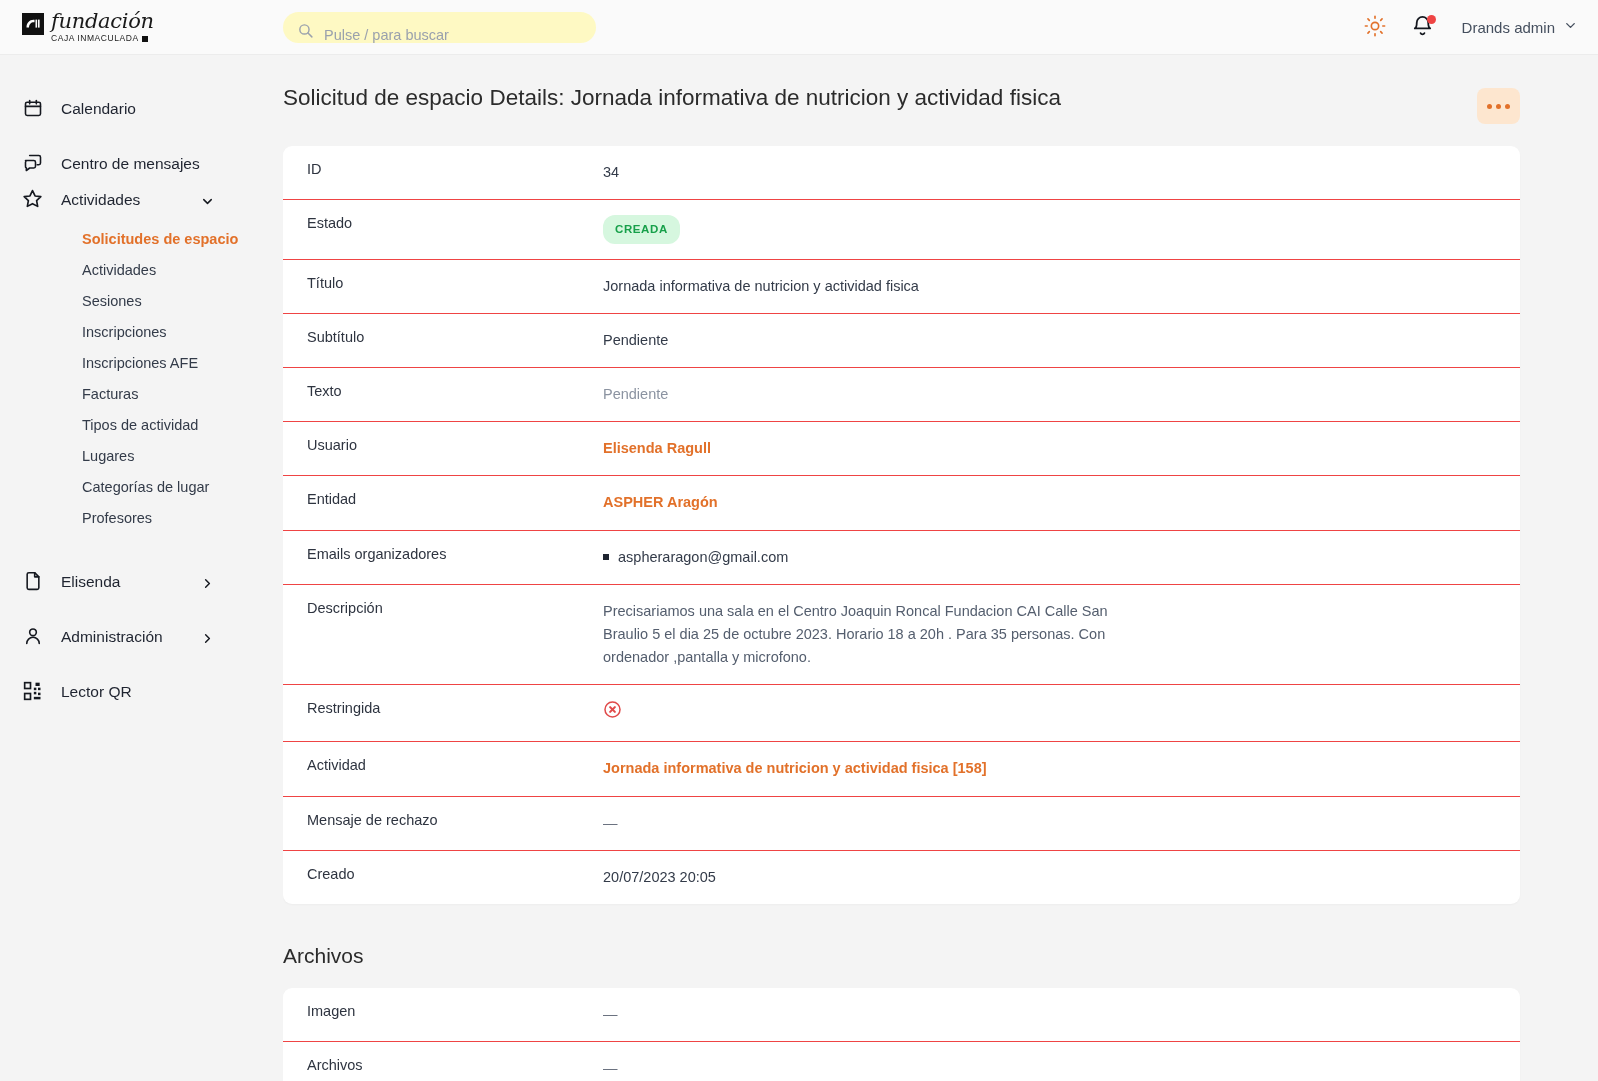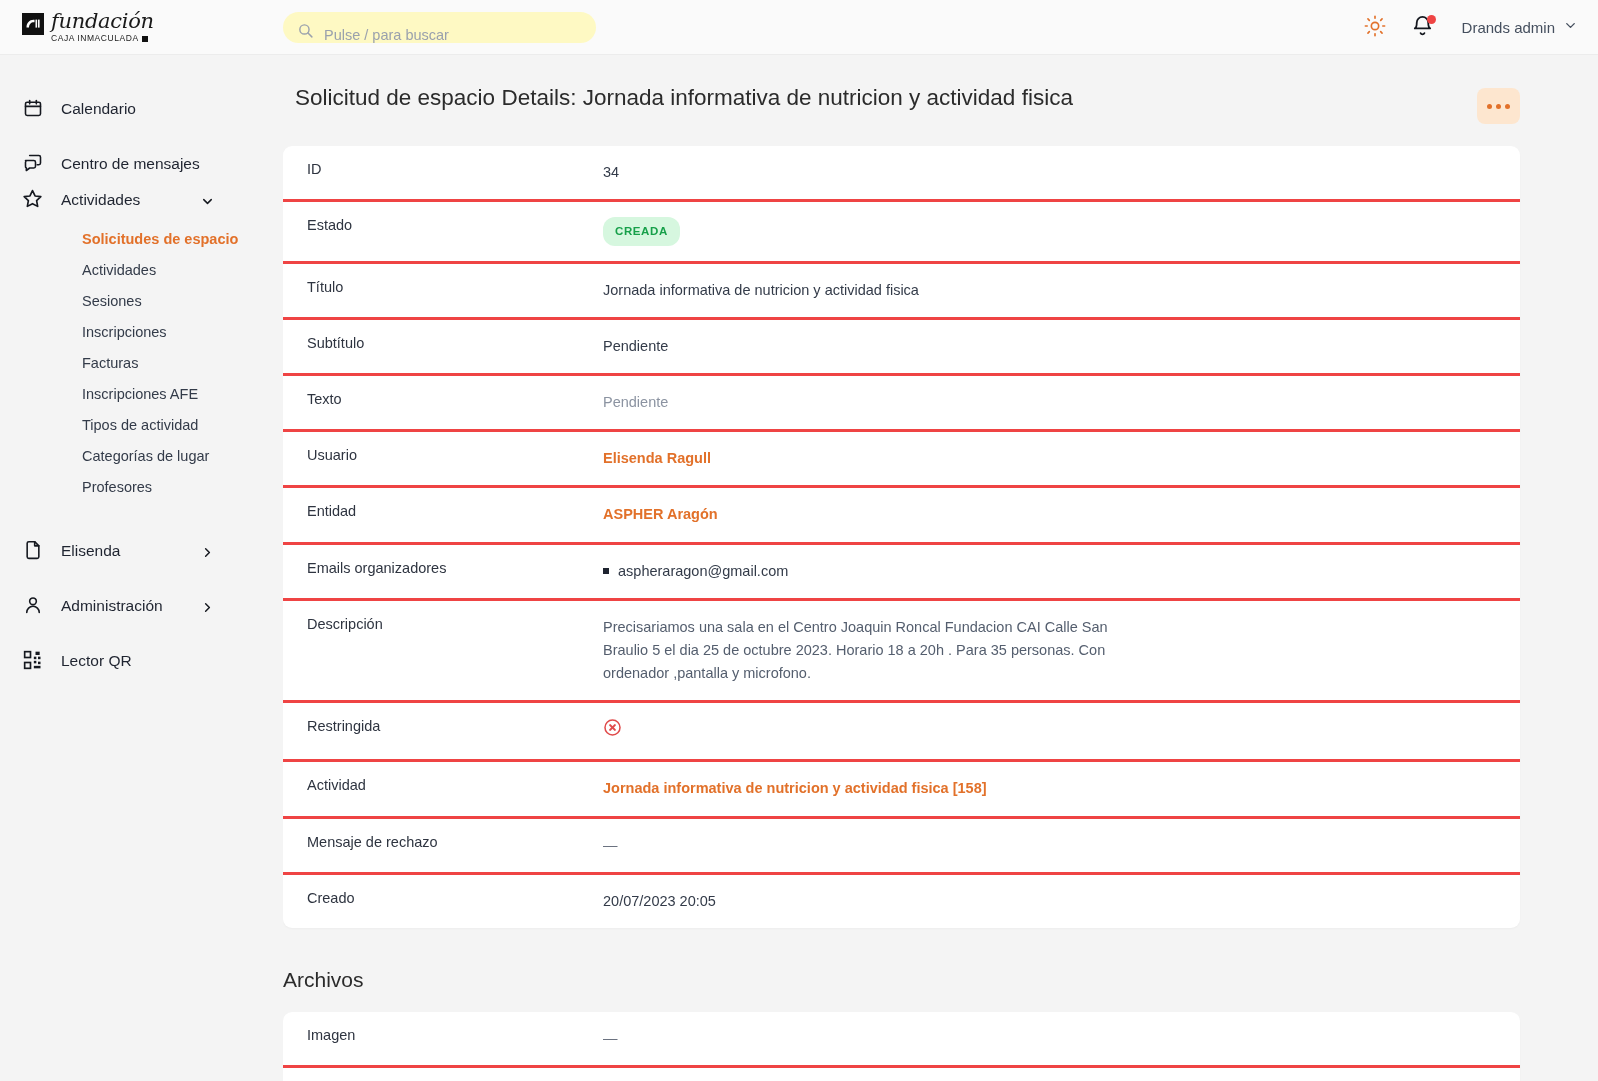--- a/index.html
+++ b/index.html
@@ -118,21 +118,21 @@
   
   .main {
     position: absolute; top: 55px; left: 283px;
     width: 1315px; height: 1026px;
     overflow: hidden;
   }
   .page-head {
     display: flex; align-items: flex-start;
     justify-content: space-between;
     padding: 28px 78px 0 0;
-    margin-left: 12px;
+    margin-left: 0;
   }
   .page-title {
     font-size: 22.5px; color: #2b2b2b; font-weight: 400;
     line-height: 1.3; max-width: 1000px;
   }
   .dots-btn {
     width: 43px; height: 36px; border-radius: 8px;
     background: #fde6cf; border: none;
     display: flex; align-items: center; justify-content: center;
     gap: 4px; cursor: pointer; margin-top: 5px;
@@ -145,21 +145,21 @@
   .card {
     background: #fff;
     border-radius: 9px;
     margin-top: 22px;
     width: 1237px;
     box-shadow: 0 1px 2px rgba(0,0,0,0.03);
     overflow: hidden;
   }
   .row {
     display: flex;
-    border-bottom: 3px solid #ef4444;
+    border-bottom: 1px solid #ef4444;
     min-height: 44px;
     align-items: flex-start;
   }
   .row:last-child { border-bottom: none; }
   .row-label {
     width: 320px; flex: none;
     padding: 15px 0 15px 24px;
     font-size: 14.5px; color: #2e3440;
   }
   .row-value {
@@ -309,27 +309,30 @@
         <div class="sub-item">
           <span class="sub-label">Actividades</span>
         </div>
         <div class="sub-item">
           <span class="sub-label">Sesiones</span>
         </div>
         <div class="sub-item">
           <span class="sub-label">Inscripciones</span>
         </div>
         <div class="sub-item">
+          <span class="sub-label">Inscripciones AFE</span>
+        </div>
+        <div class="sub-item">
           <span class="sub-label">Facturas</span>
         </div>
         <div class="sub-item">
-          <span class="sub-label">Inscripciones AFE</span>
-        </div>
-        <div class="sub-item">
           <span class="sub-label">Tipos de actividad</span>
+        </div>
+        <div class="sub-item">
+          <span class="sub-label">Lugares</span>
         </div>
         <div class="sub-item">
           <span class="sub-label">Categorías de lugar</span>
         </div>
         <div class="sub-item">
           <span class="sub-label">Profesores</span>
         </div>
       </div>
     </div>
 

